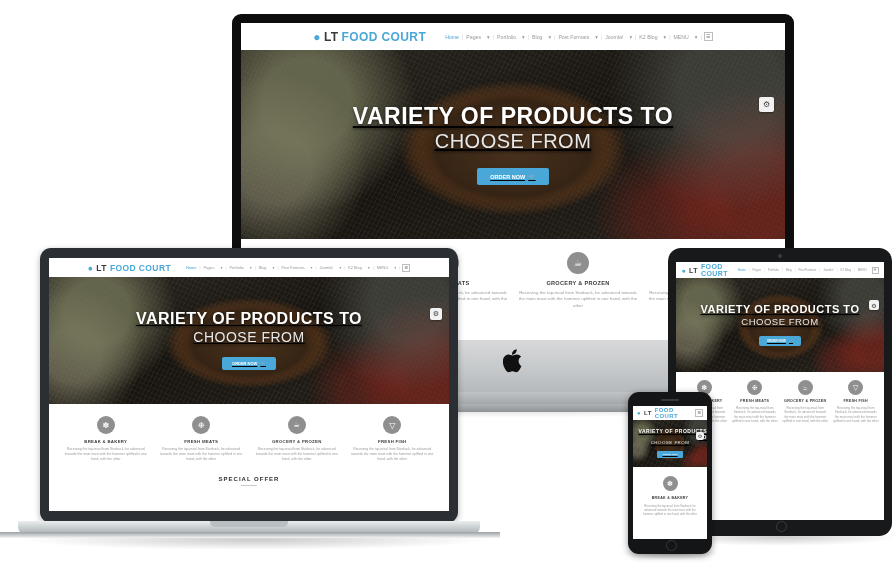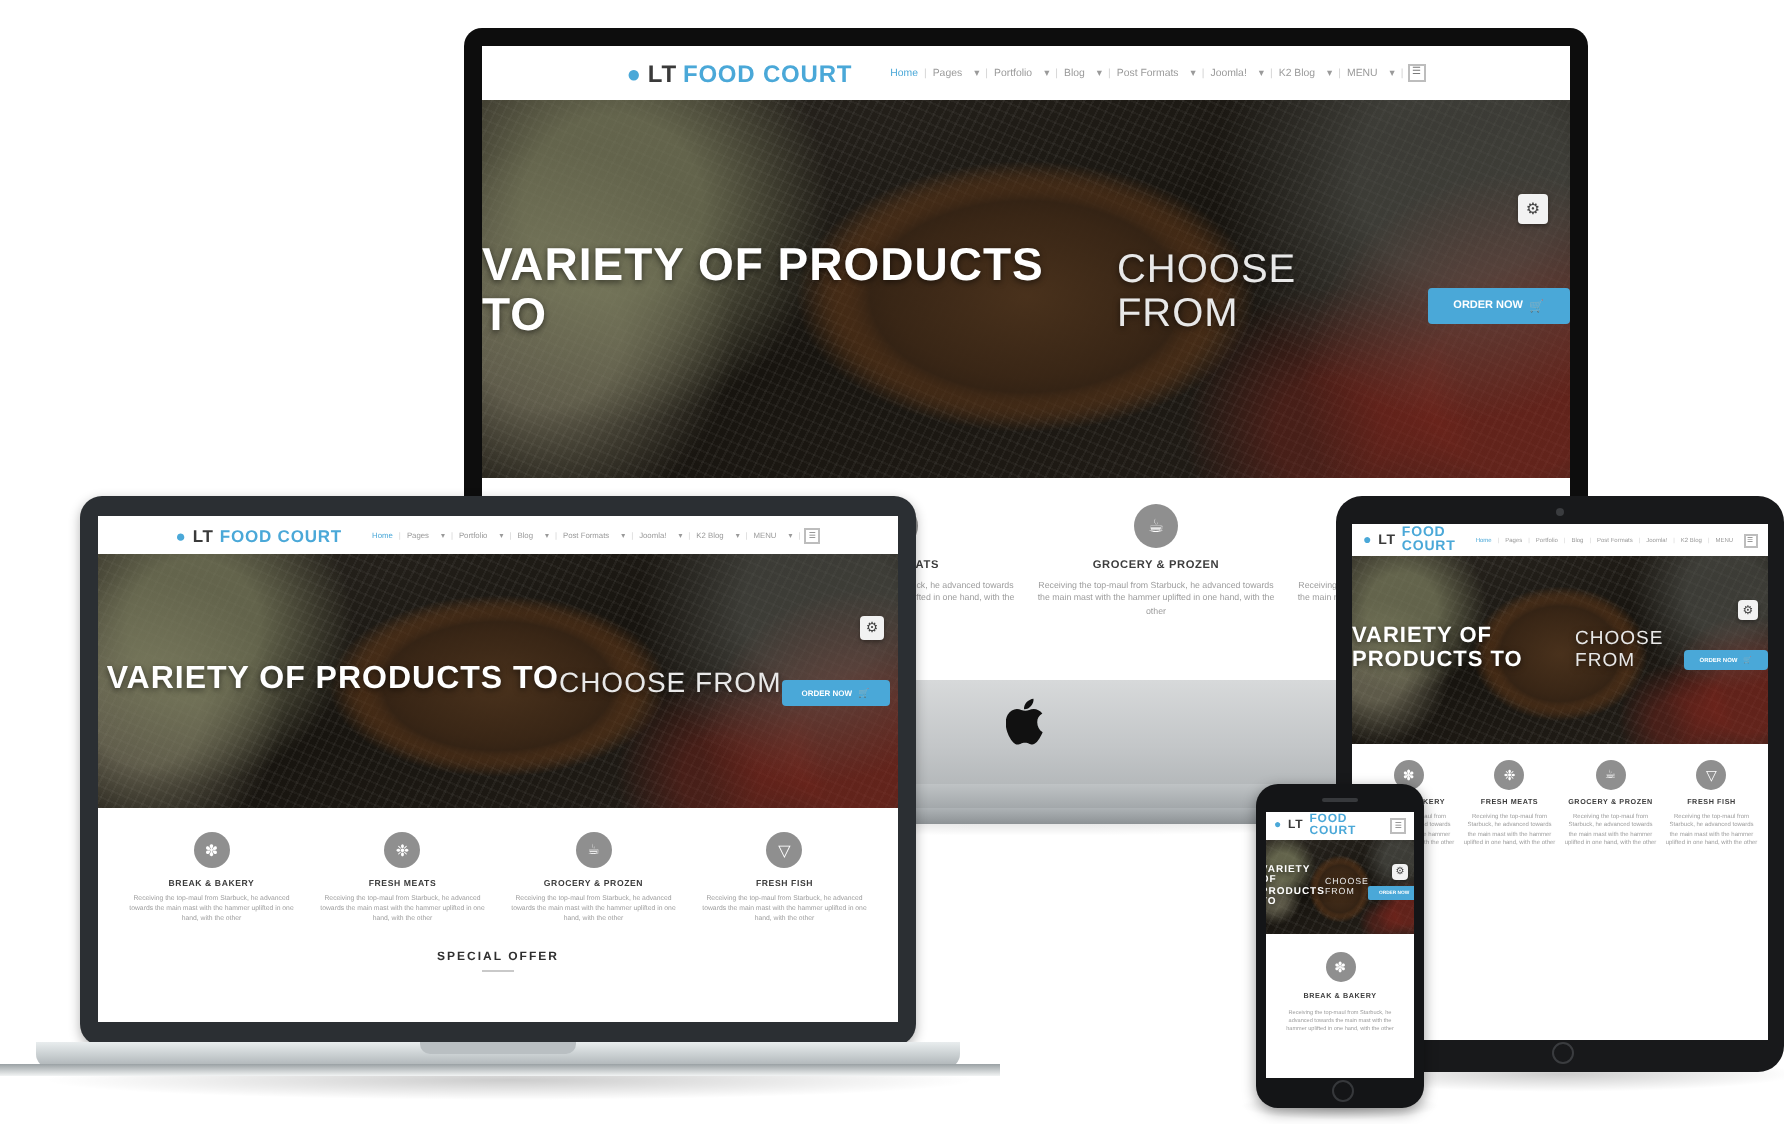--- a/index.html
+++ b/index.html
@@ -31,22 +31,22 @@
       radial-gradient(ellipse 33% 56% at 50% 52%, rgba(198,106,36,.60) 38%, rgba(198,106,36,.30) 52%, rgba(0,0,0,0) 64%),
       radial-gradient(circle at 12% 28%, rgba(120,122,92,.75) 0 9%, rgba(0,0,0,0) 22%),
       radial-gradient(circle at 6% 62%, rgba(150,146,120,.55) 0 7%, rgba(0,0,0,0) 18%),
       radial-gradient(circle at 90% 20%, rgba(90,92,86,.55) 0 10%, rgba(0,0,0,0) 24%),
       radial-gradient(circle at 95% 76%, rgba(150,40,30,.55) 0 8%, rgba(0,0,0,0) 20%),
       radial-gradient(circle at 78% 88%, rgba(120,36,28,.45) 0 6%, rgba(0,0,0,0) 16%),
       repeating-linear-gradient(117deg, rgba(255,255,255,.045) 0 1px, rgba(0,0,0,0) 1px 4px),
       repeating-linear-gradient(23deg, rgba(255,255,255,.035) 0 1px, rgba(0,0,0,0) 1px 5px),
       linear-gradient(160deg,#2b2721 0%,#17140f 48%,#241f19 100%);
   }
-  .hero-in{position:absolute;inset:0;display:flex;flex-direction:row;
-           align-items:center;justify-content:center;text-align:left;}
+  .hero-in{position:absolute;inset:0;display:flex;flex-direction:column;
+           align-items:center;justify-content:center;text-align:right;text-decoration:underline;}
   .h1{color:#fff;font-weight:bold;letter-spacing:.5px;line-height:1.05;
       text-shadow:0 1px 3px rgba(0,0,0,.55);}
   .h2{color:#e8e8e8;font-weight:normal;letter-spacing:.5px;line-height:1.1;
       text-shadow:0 1px 3px rgba(0,0,0,.55);}
   .cta{background:#4aa8d8;color:#fff;display:inline-flex;align-items:center;
        justify-content:center;gap:3px;font-weight:bold;white-space:nowrap;}
   .gear{position:absolute;background:#f2f2f2;color:#444;display:flex;
         align-items:center;justify-content:center;border-radius:2px;
         box-shadow:0 1px 2px rgba(0,0,0,.35);}
 

